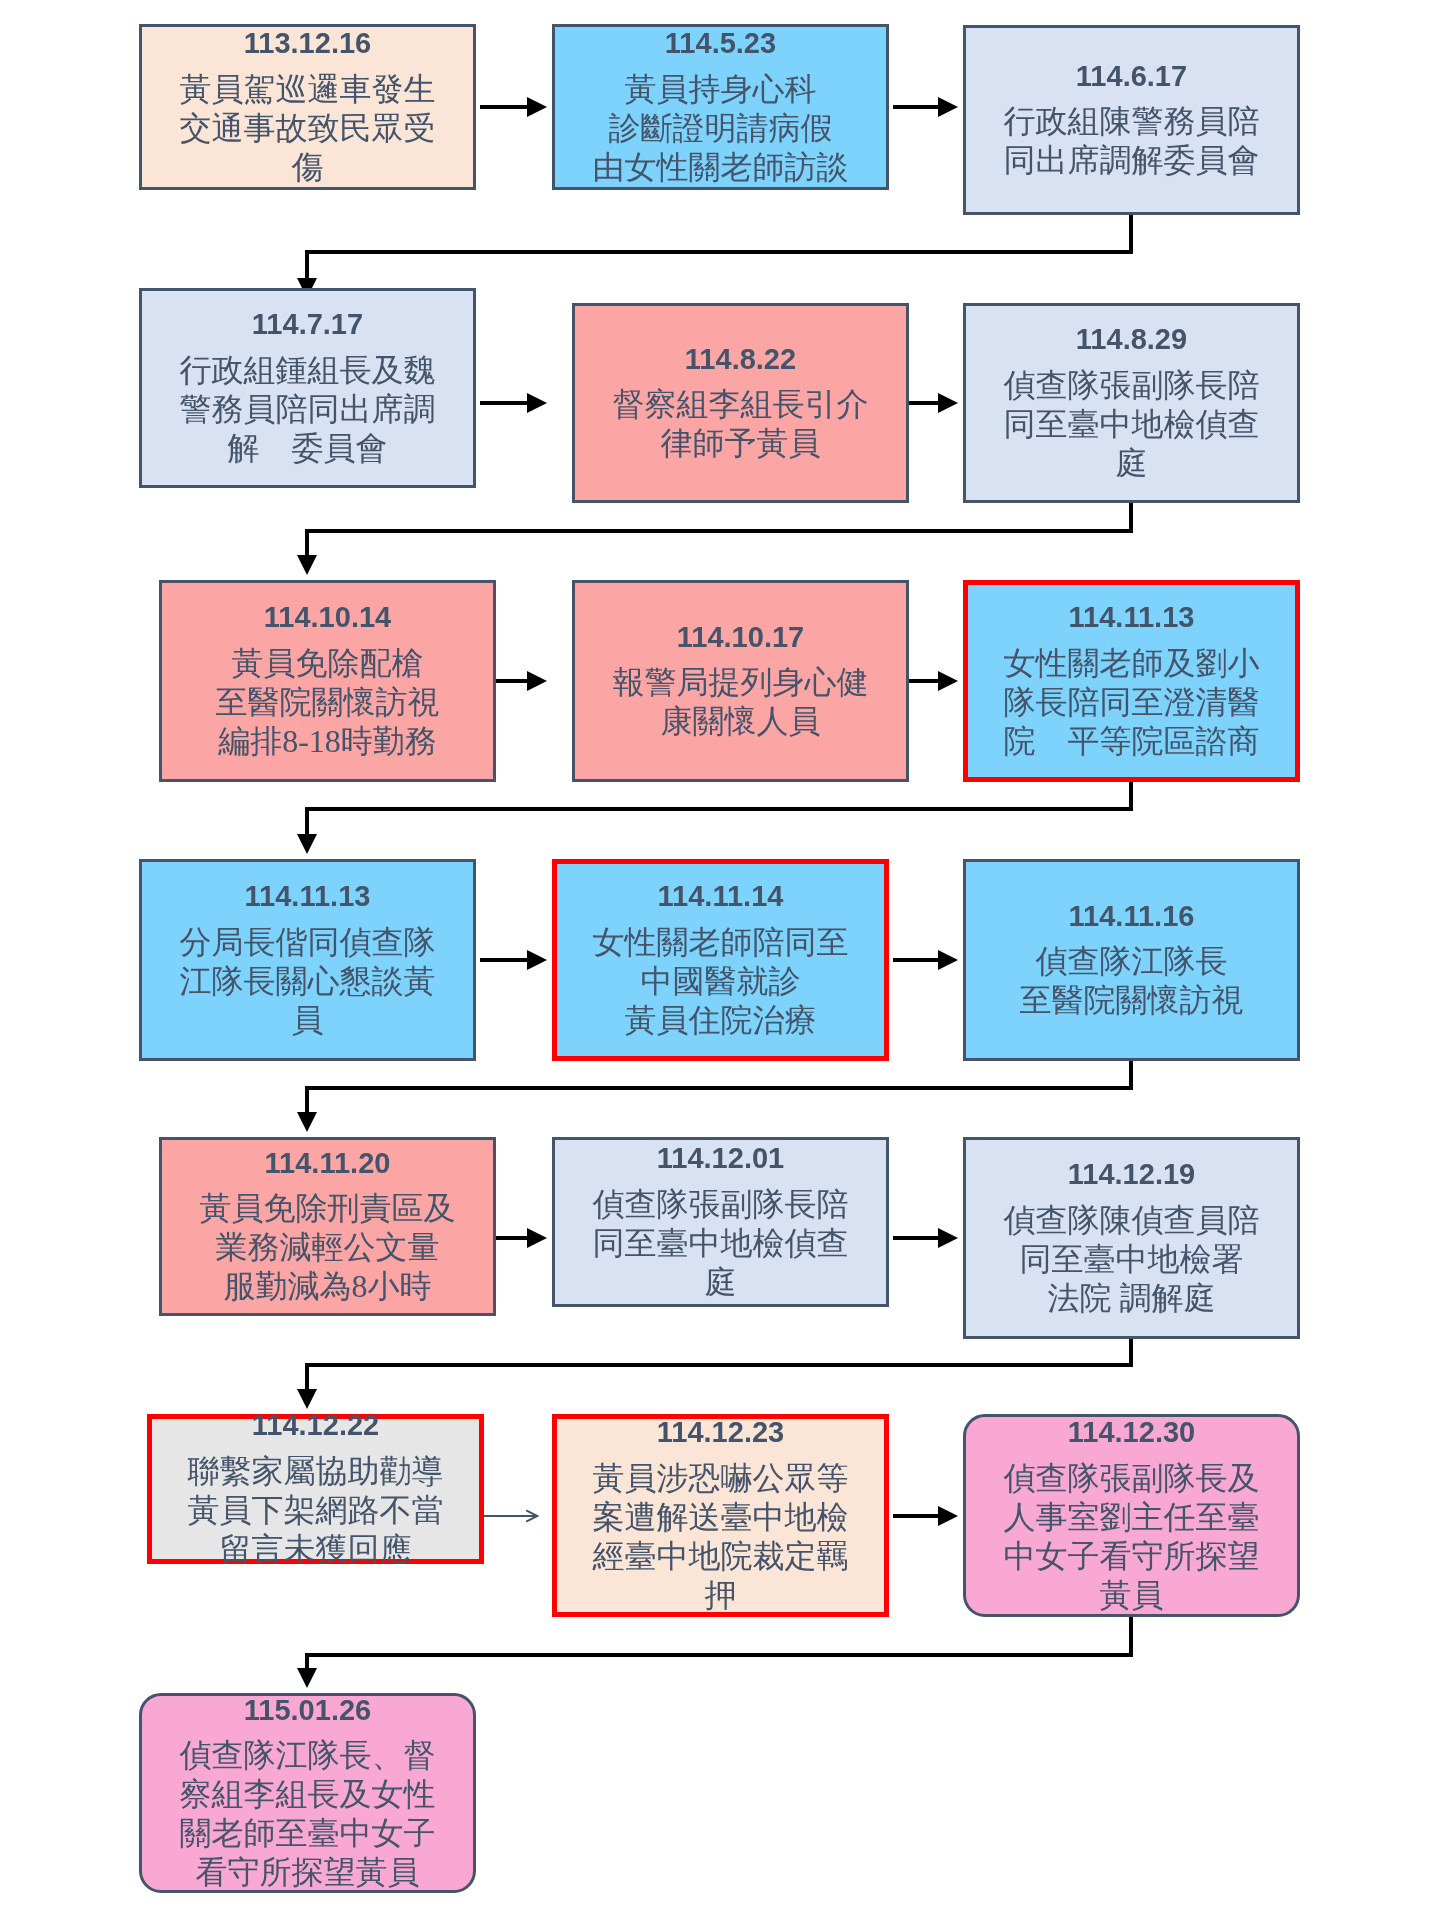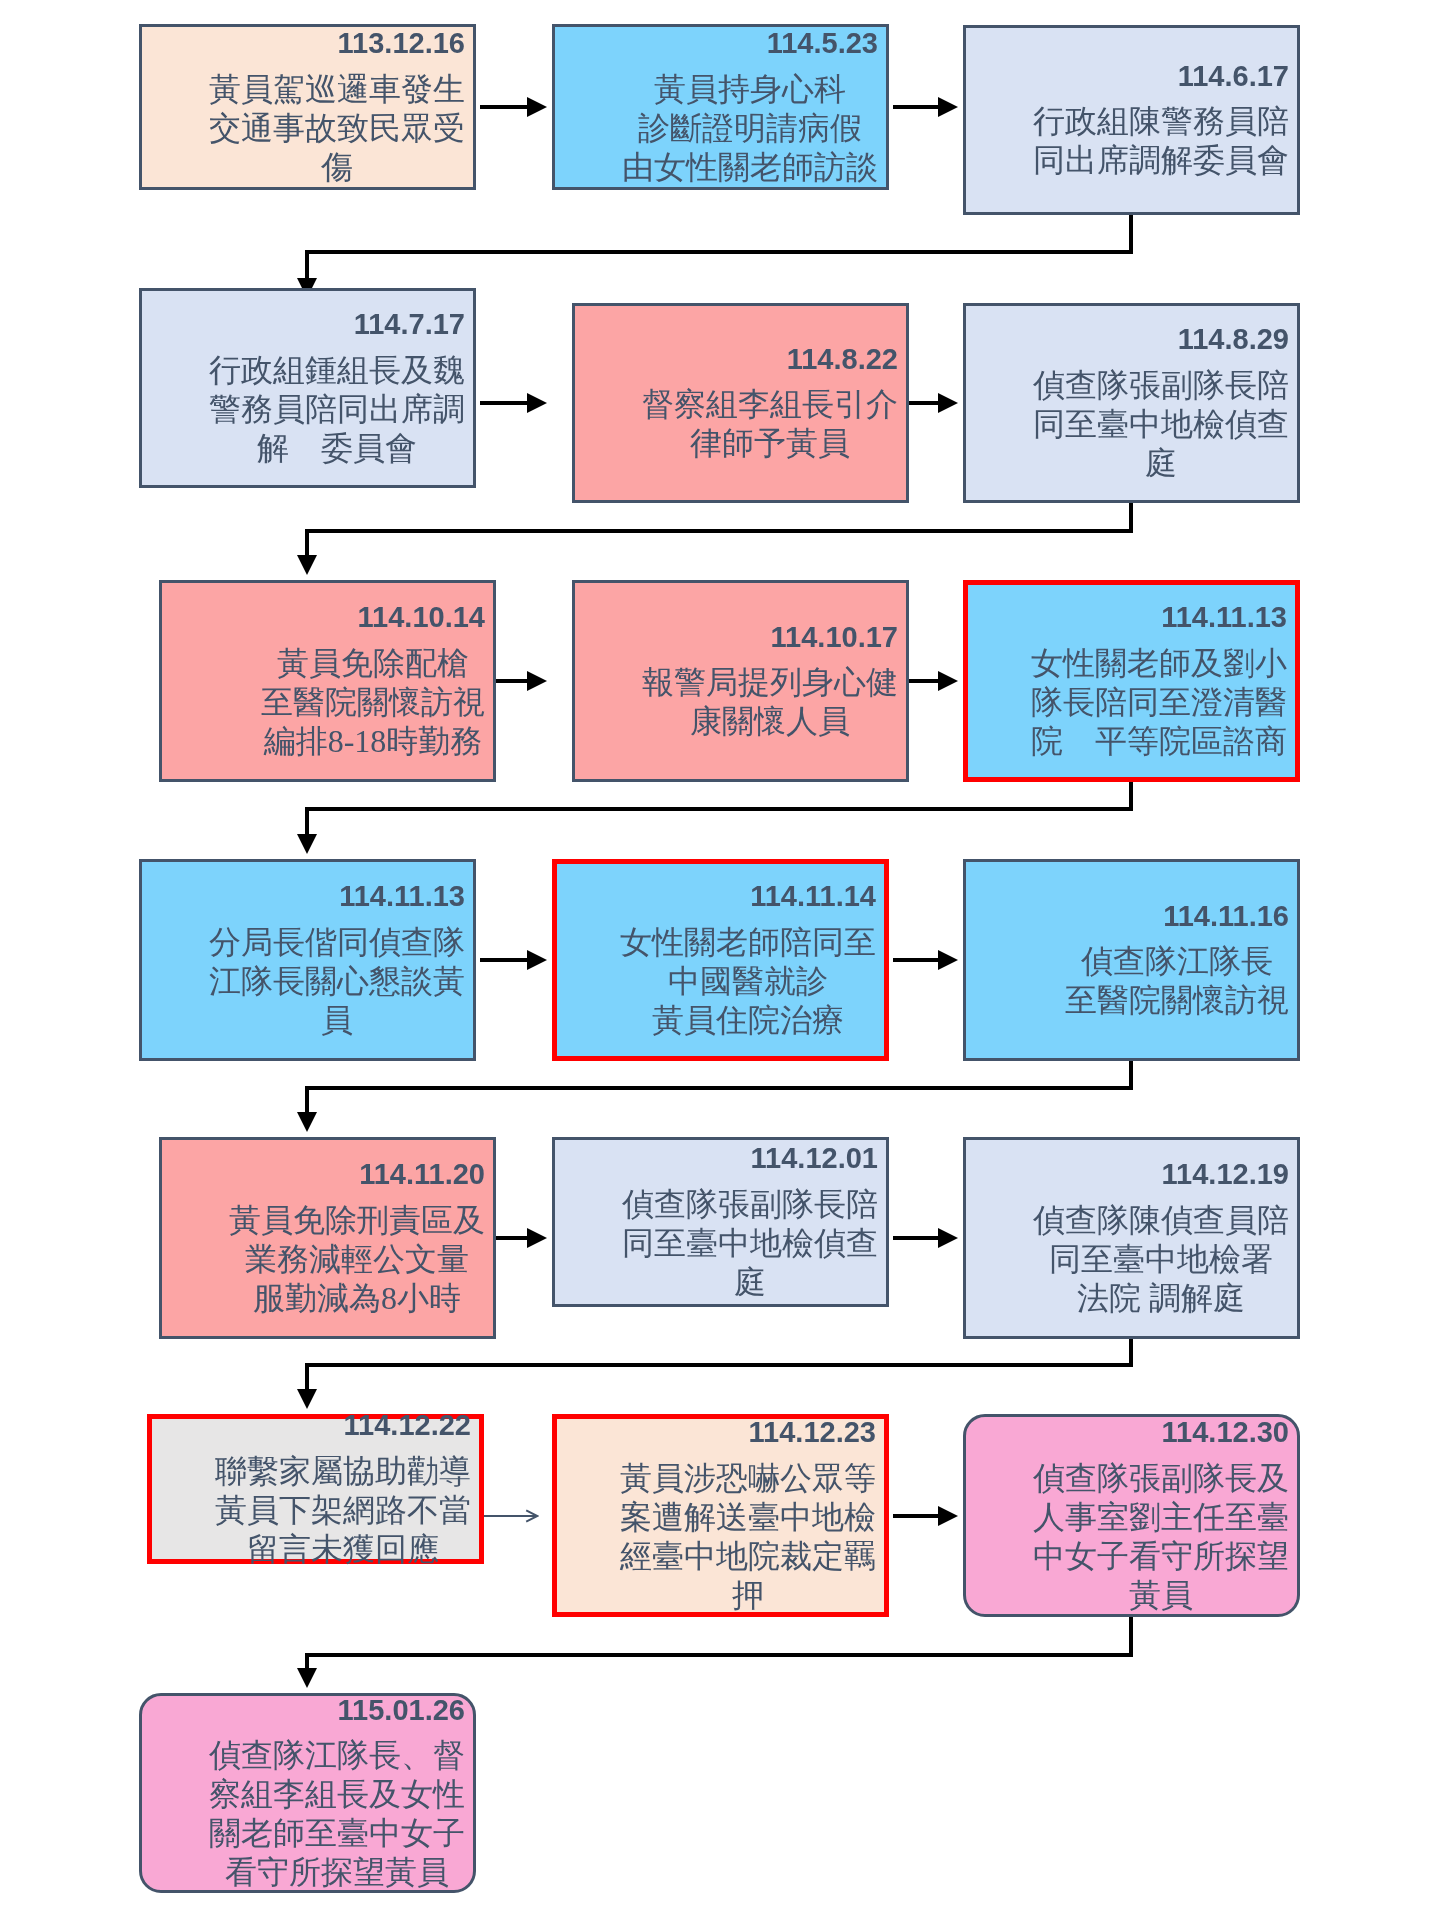--- a/index.html
+++ b/index.html
@@ -15,21 +15,21 @@
     position:absolute;
     left:0;top:0;
     width:1440px;height:1920px;
     pointer-events:none;
   }
   .box{
     position:absolute;
     box-sizing:border-box;
     display:flex;
     flex-direction:column;
-    align-items:flex-end;
+    align-items:center;
     justify-content:center;
     text-align:center;
     gap:9px;
     padding:4px 8px;
     border:3px solid #44546A;
     color:#44546A;
   }
   .box .date{
     font-family:"Liberation Sans", sans-serif;
     font-weight:700;
@@ -158,21 +158,21 @@
     <div class="txt">女性關老師陪同至
 中國醫就診
 黃員住院治療</div>
   </div>
   <div class="box fill-green" style="left:963px;top:859px;width:337px;height:202px">
     <div class="date">114.11.16</div>
     <div class="txt">偵查隊江隊長
 至醫院關懷訪視</div>
   </div>
 
-  <div class="box fill-white" style="left:139px;top:1137px;width:337px;height:202px">
+  <div class="box fill-white" style="left:139px;top:1137px;width:337px;height:179px">
     <div class="date">114.11.20</div>
     <div class="txt">黃員免除刑責區及
 業務減輕公文量
 服勤減為8小時</div>
   </div>
   <div class="box fill-blue" style="left:552px;top:1137px;width:337px;height:170px">
     <div class="date">114.12.01</div>
     <div class="txt">偵查隊張副隊長陪
 同至臺中地檢偵查
 庭</div>

